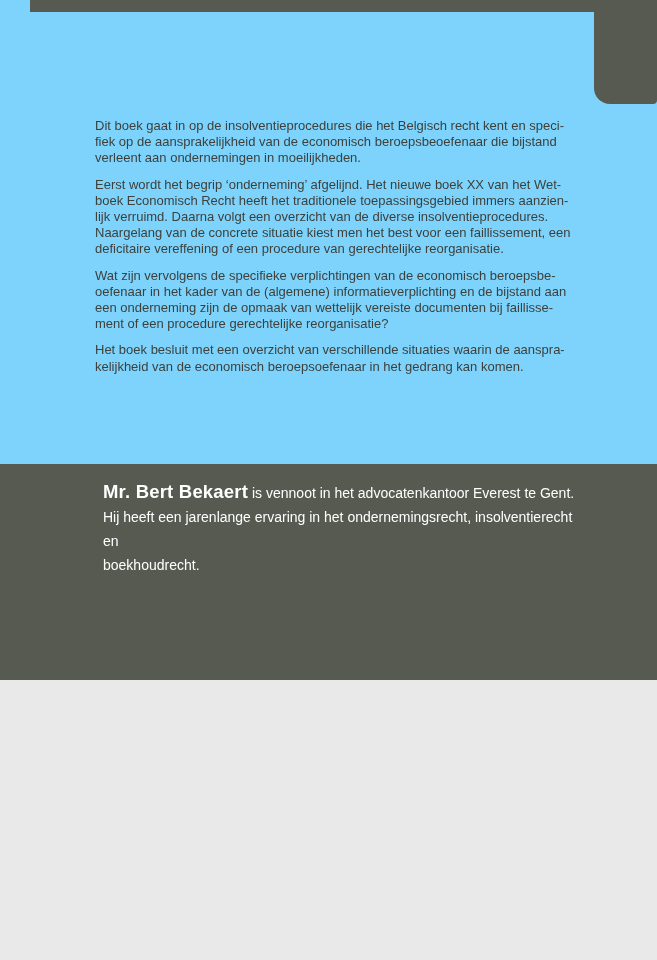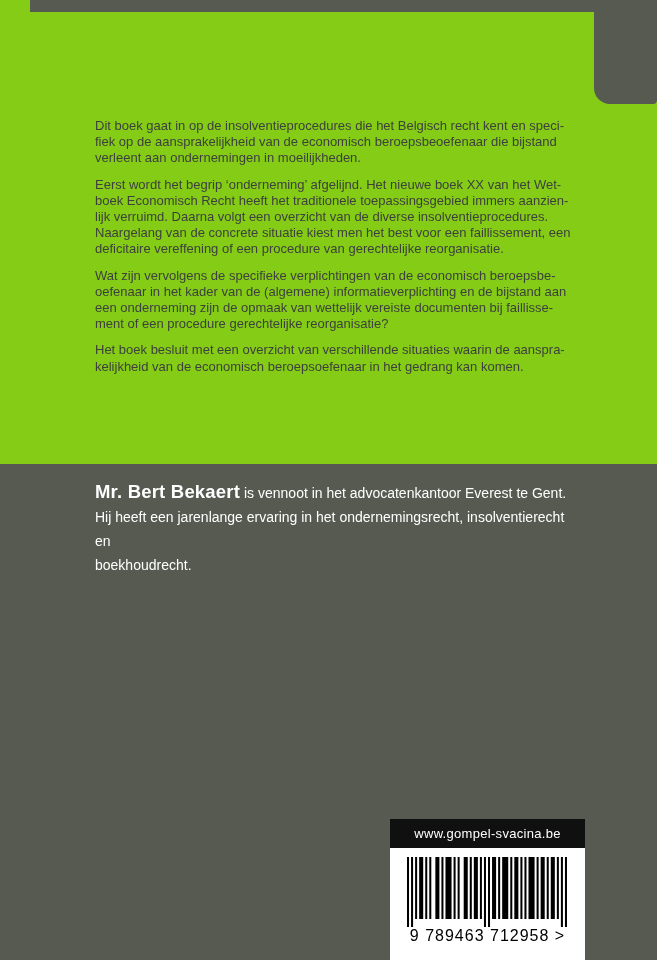--- a/index.html
+++ b/index.html
@@ -1,20 +1,20 @@
 <!DOCTYPE html>
 <html><head>
 <meta charset="utf-8">
 <style>
   html, body { margin: 0; padding: 0; background: #e9e9e9; }
   .cover {
     position: relative;
     width: 657px;
-    height: 960px;
-    background: #84cc16;
+    height: 680px;
+    background: #7dd3fc;
     font-family: "Liberation Sans", sans-serif;
     overflow: hidden;
     margin: 0;
   }
   .top-strip {
     position: absolute;
     left: 30px; right: 0; top: 0;
     height: 12px;
     background: #565a51;
   }
@@ -37,20 +37,21 @@
   .body-copy p {
     margin: 0 0 10px 0;
     white-space: pre-line;
   }
   .author-section {
     position: absolute;
     left: 0; right: 0;
     top: 464px; bottom: 0;
     background: #565a51;
     color: #ffffff;
+    padding-left: 8px;
   }
   .author-blocks {
     padding: 16px 80px 0 95px;
   }
   .author-blocks p {
     margin: 0 0 16px 0;
     font-size: 14px;
     line-height: 24px;
     white-space: pre-line;
   }

